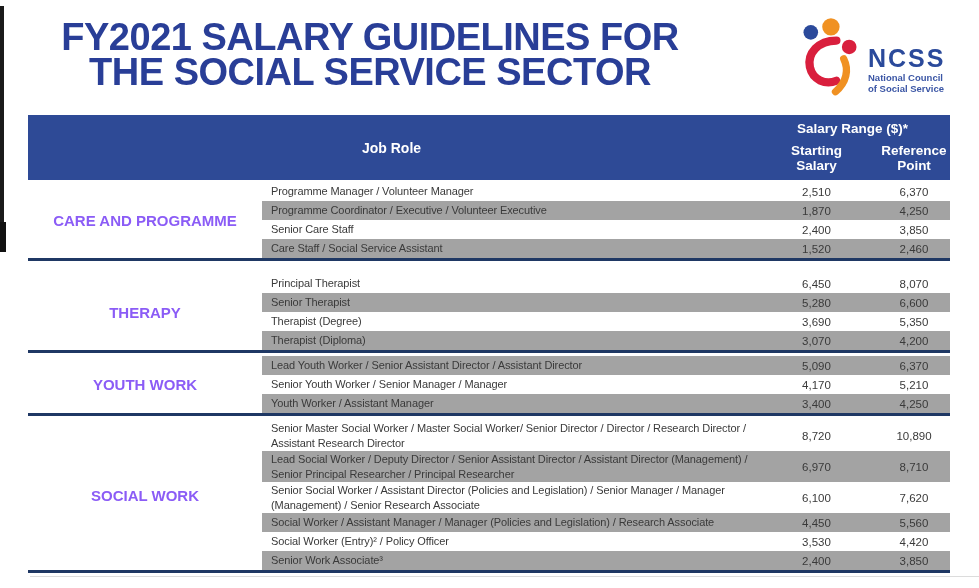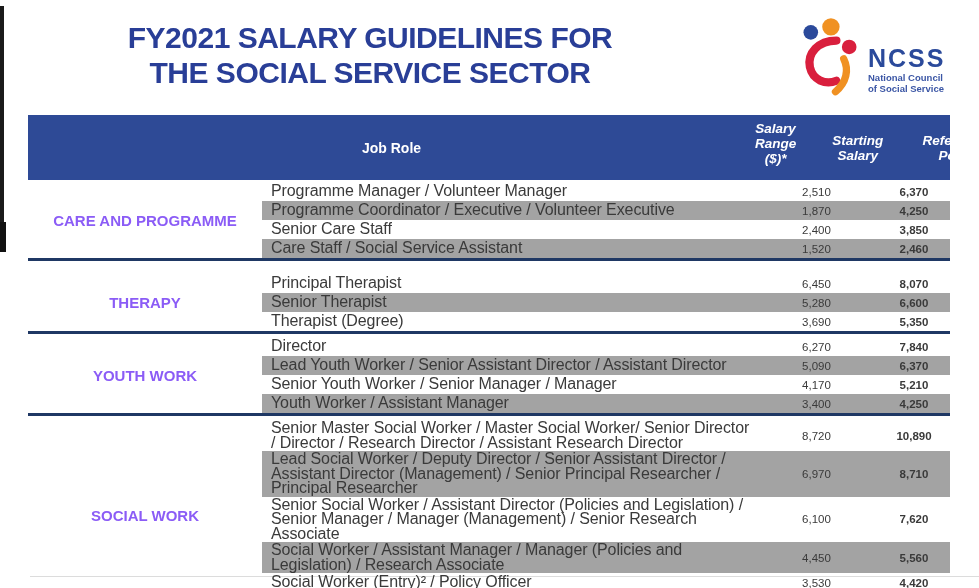--- a/index.html
+++ b/index.html
@@ -9,37 +9,37 @@
   }
   
   .scan-left { position:absolute; left:0; top:6px; width:4px; height:246px; background:#1a1a1a; }
   .scan-left-blob { position:absolute; left:0; top:222px; width:6px; height:30px; background:#111; }
   .scan-bottom { position:absolute; left:30px; top:576px; width:949px; height:1px; background:#dcdcdc; }
 
   
   .title-block {
     position:absolute; left:55px; top:20px; width:630px;
     text-align:center; color:#293e97; font-weight:bold;
-    font-size:30px; line-height:35px; letter-spacing:-0.5px;
+    font-size:38px; line-height:35px; letter-spacing:-0.5px;
   }
 
   
   .logo { position:absolute; left:798px; top:16px; width:170px; height:82px; display:flex; align-items:center; }
   .logo-mark { width:64px; height:80px; flex:0 0 auto; }
   .logo-text { margin-left:6px; color:#2b4a9b; }
   .logo-acronym { font-size:25px; font-weight:bold; letter-spacing:2px; line-height:28px;margin-top:24px; }
   .logo-sub { font-size:9.5px; line-height:11px; font-weight:bold; color:#3b56a5; }
 
   
   .salary-table { position:absolute; left:28px; top:115px; width:922px; }
 
   .thead { height:65px; background:#2e4a96; color:#ffffff; display:flex; }
   .th-left { width:727px; display:flex; align-items:center; justify-content:center;
              font-size:14px; font-weight:bold; }
-  .th-right { width:195px; display:flex; flex-direction:row;font-style:italic; }
+  .th-right { width:195px; display:flex; flex-direction:column; }
   .th-range { text-align:center; font-weight:bold; font-size:13.5px; margin-top:6px; }
   .th-cols { display:flex; flex:1; align-items:center; }
   .th-col { text-align:center; font-weight:bold; font-size:13.5px; line-height:15px; }
   .th-col-start { width:123px; }
   .th-col-start span { display:inline-block; width:62px; }
   .th-col-ref { width:72px; }
   .th-col-ref span { display:inline-block; width:70px; }
 
   .section { display:flex; border-bottom:3px solid #1f3864; }
   .section-1 { margin-top:2px; }
@@ -47,23 +47,23 @@
   .section-3 { margin-top:3px; }
   .section-4 { margin-top:4px; }
 
   .cat-cell { width:234px; display:flex; align-items:center; justify-content:center; }
   .cat-label { color:#8b5cf6; font-weight:bold; font-size:15px; text-align:center; }
 
   .rows { flex:1; display:flex; flex-direction:column; }
   .row { display:flex; align-items:center; min-height:17px; padding:1px 0; }
   .row.alt { background:#a3a3a3; }
   .cell { color:#3a3a3a; }
-  .cell.role { width:493px; padding-left:9px; font-size:16px; line-height:14.5px; letter-spacing:-0.1px; box-sizing:border-box; }
+  .cell.role { width:493px; padding-left:9px; font-size:11px; line-height:14.5px; letter-spacing:-0.1px; box-sizing:border-box; }
   .cell.val { width:123px; text-align:center; font-size:11.5px; }
-  .cell.ref { width:72px;font-weight:bold; }
+  .cell.ref { width:72px; }
 </style>
 </head>
 <body>
 
 <div class="page">
   <div class="scan-left"></div>
   <div class="scan-left-blob"></div>
   <div class="scan-bottom"></div>
 
   <div class="title-block">
@@ -140,33 +140,33 @@
         <div class="row alt">
           <div class="cell role">Senior Therapist</div>
           <div class="cell val">5,280</div>
           <div class="cell val ref">6,600</div>
         </div>
         <div class="row">
           <div class="cell role">Therapist (Degree)</div>
           <div class="cell val">3,690</div>
           <div class="cell val ref">5,350</div>
         </div>
+        <div class="row alt">
+          <div class="cell role">Therapist (Diploma)</div>
+          <div class="cell val">3,070</div>
+          <div class="cell val ref">4,200</div>
+        </div>
       </div>
     </div>
 
     <div class="section section-3">
       <div class="cat-cell">
         <div class="cat-label">YOUTH WORK</div>
       </div>
       <div class="rows">
-        <div class="row">
-          <div class="cell role">Director</div>
-          <div class="cell val">6,270</div>
-          <div class="cell val ref">7,840</div>
-        </div>
         <div class="row alt">
           <div class="cell role">Lead Youth Worker / Senior Assistant Director / Assistant Director</div>
           <div class="cell val">5,090</div>
           <div class="cell val ref">6,370</div>
         </div>
         <div class="row">
           <div class="cell role">Senior Youth Worker / Senior Manager / Manager</div>
           <div class="cell val">4,170</div>
           <div class="cell val ref">5,210</div>
         </div>

